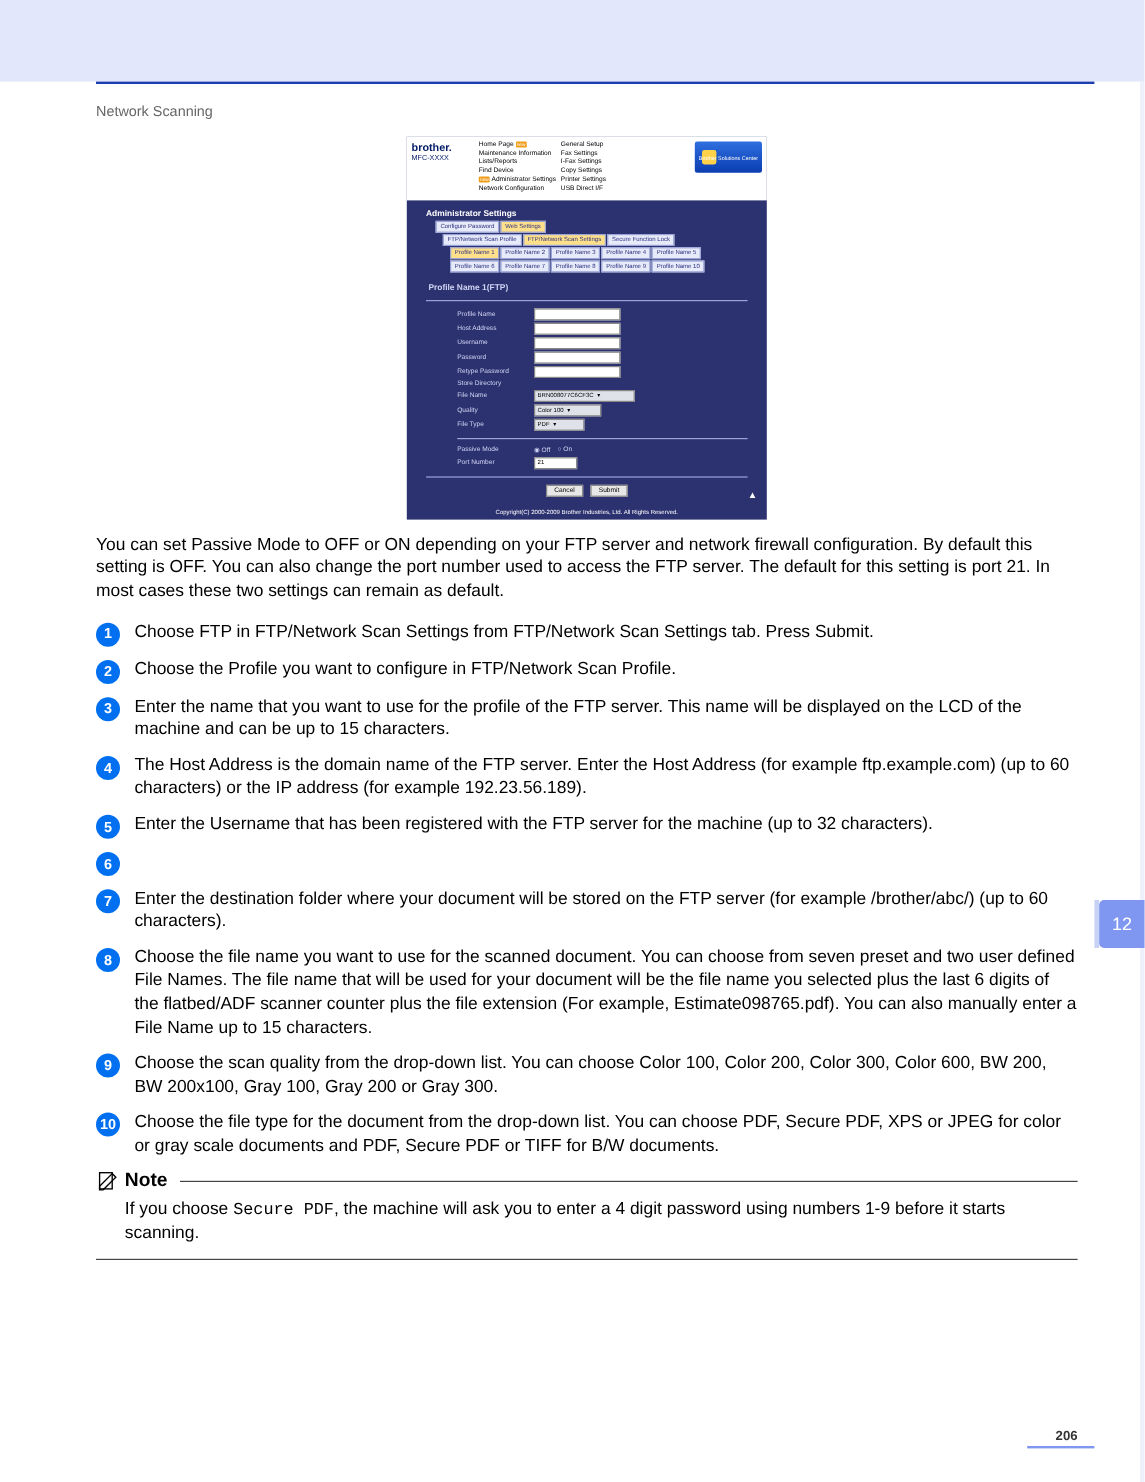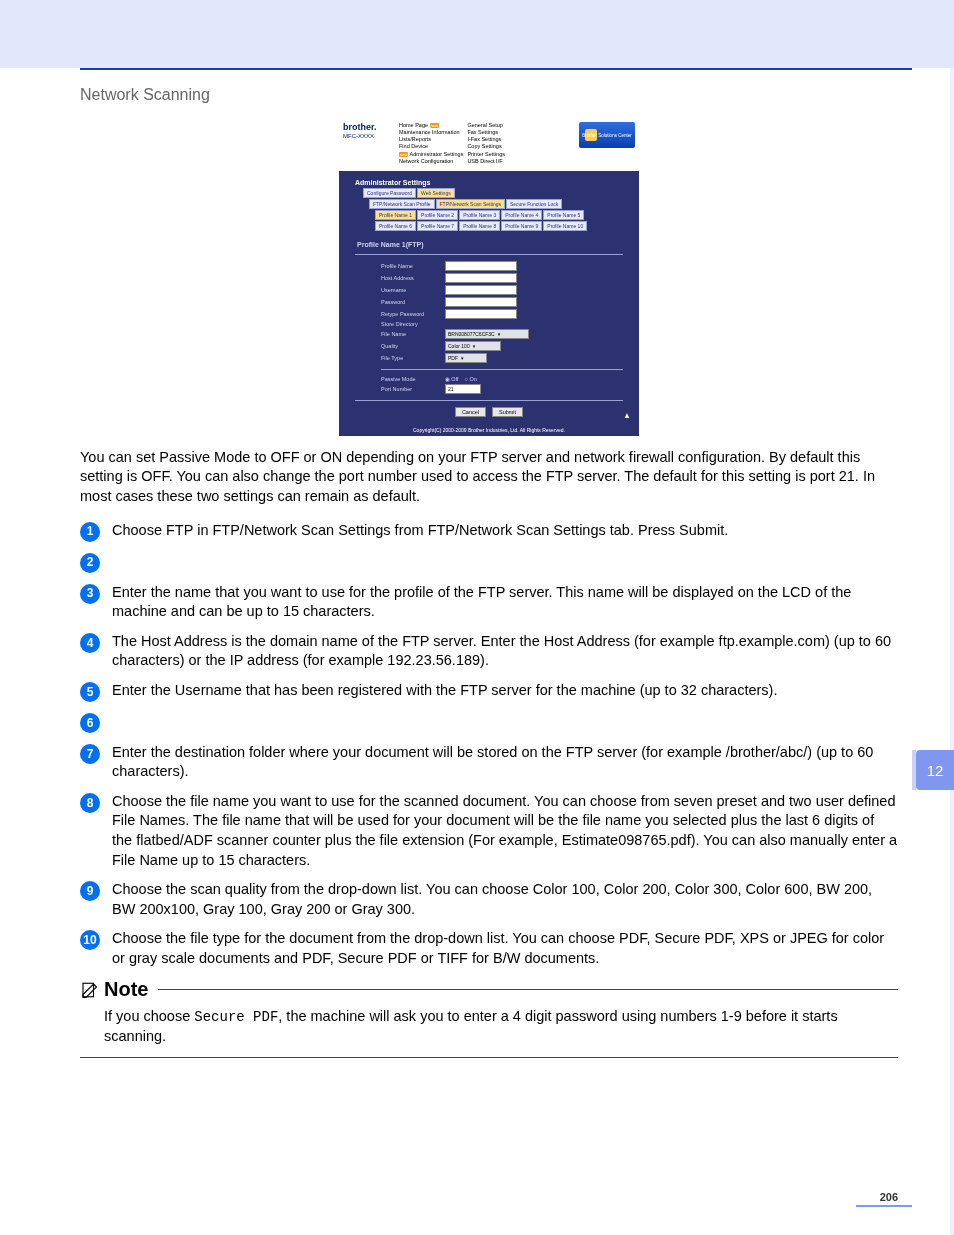--- a/index.html
+++ b/index.html
@@ -1,20 +1,20 @@
 <!DOCTYPE html>
 <html><head>
 <meta charset="utf-8">
 <style>
   html,body{margin:0;padding:0;background:#fff;font-family:Arial,Helvetica,sans-serif;color:#000;}
   .page{width:954px;height:1235px;position:relative;background:#fff;overflow:hidden;}
   .top-band{position:absolute;left:0;right:0;top:0;height:68px;background:#e3e7fb;}
   .rule{position:absolute;left:80px;right:42px;top:68px;height:2px;background:#1a3fb0;}
   .content{position:absolute;left:80px;right:56px;top:86px;}
-  .running-head{font-size:16px;color:#666;}
+  .running-head{font-size:12px;color:#666;}
   .h2{font-size:16px;font-weight:bold;margin-top:44px;}
   .shot{margin:14px auto 12px auto;width:300px;}
   .shot-outer{background:#2c3270;color:#fff;font-size:6px;position:relative;width:300px;}
   .navwrap{background:#fff;color:#000;display:flex;align-items:flex-start;padding:4px 4px 6px 4px;}
   .brand{width:56px;}
   .brand .logo{font-weight:bold;font-size:9px;color:#001a66;}
   .brand .model{font-size:6px;color:#001a66;margin-top:1px;}
   .navcols{display:flex;gap:4px;flex:1;}
   .navcol{font-size:5.5px;line-height:1.3;}
   .chip{font-size:4px;background:#f19d1a;color:#fff;padding:0 1px;border-radius:1px;}
@@ -40,21 +40,21 @@
   .copy{font-size:5px;color:#fff;text-align:center;padding-bottom:3px;}
   .para{font-size:14.5px;line-height:1.35;margin-top:8px;}
   .steps{margin-top:14px;}
   .step{display:flex;align-items:flex-start;gap:12px;font-size:14.5px;line-height:1.35;margin:10px 0;}
   .num{flex:0 0 20px;width:20px;height:20px;border-radius:50%;background:#0070f0;color:#fff;font-size:12px;font-weight:bold;display:flex;align-items:center;justify-content:center;margin-top:1px;}
   .step .txt{flex:1;}
   b{font-weight:normal;}
   .note-row{display:flex;align-items:center;gap:6px;margin-top:8px;}
   .note-icon{width:18px;height:18px;}
   .note-icon svg{width:18px;height:18px;}
-  .note-label{font-size:20px;font-weight:bold;text-align:center;}
+  .note-label{font-size:16px;font-weight:bold;text-align:center;}
   .note-line{flex:1;height:1px;background:#444;margin-left:4px;}
   .note-body{font-size:14.5px;line-height:1.35;margin:6px 0 0 24px;}
   .note-end{height:1px;background:#444;margin:10px 0 0 0px;}
   code.mono{font-family:"Courier New",monospace;font-size:14px;}
   .side-tab{position:absolute;right:0;top:750px;width:38px;height:40px;background:#7f97f0;color:#fff;font-weight:normal;font-size:15px;display:flex;align-items:center;justify-content:center;border-top-left-radius:4px;border-bottom-left-radius:4px;}
   .side-strip{position:absolute;right:38px;top:750px;width:4px;height:40px;background:#c8d1f6;}
   .side-faint{position:absolute;right:0;top:68px;bottom:0;width:4px;background:#eef1fc;}
   .pgnum{position:absolute;right:56px;bottom:32px;font-size:11px;font-weight:bold;color:#333;}
   .pgnum-line{position:absolute;right:42px;bottom:28px;width:56px;height:2px;background:#7f97f0;}
 </style>
@@ -203,20 +203,21 @@
 
     <div class="para">You can set Passive Mode to OFF or ON depending on your FTP server and network firewall configuration. By default this setting is OFF. You can also change the port number used to access the FTP server. The default for this setting is port 21. In most cases these two settings can remain as default.</div>
 
     <div class="steps">
       <div class="step">
           <div class="num">1</div>
           <div class="txt">Choose <b>FTP</b> in <b>FTP/Network Scan Settings</b> from <b>FTP/Network Scan Settings</b> tab. Press <b>Submit</b>.</div>
         </div>
       <div class="step">
           <div class="num">2</div>
+          <div class="txt">Choose the Profile you want to configure in <b>FTP/Network Scan Profile</b>.</div>
         </div>
       <div class="step">
           <div class="num">3</div>
           <div class="txt">Enter the name that you want to use for the profile of the FTP server. This name will be displayed on the LCD of the machine and can be up to 15 characters.</div>
         </div>
       <div class="step">
           <div class="num">4</div>
           <div class="txt">The Host Address is the domain name of the FTP server. Enter the Host Address (for example ftp.example.com) (up to 60 characters) or the IP address (for example 192.23.56.189).</div>
         </div>
       <div class="step">

